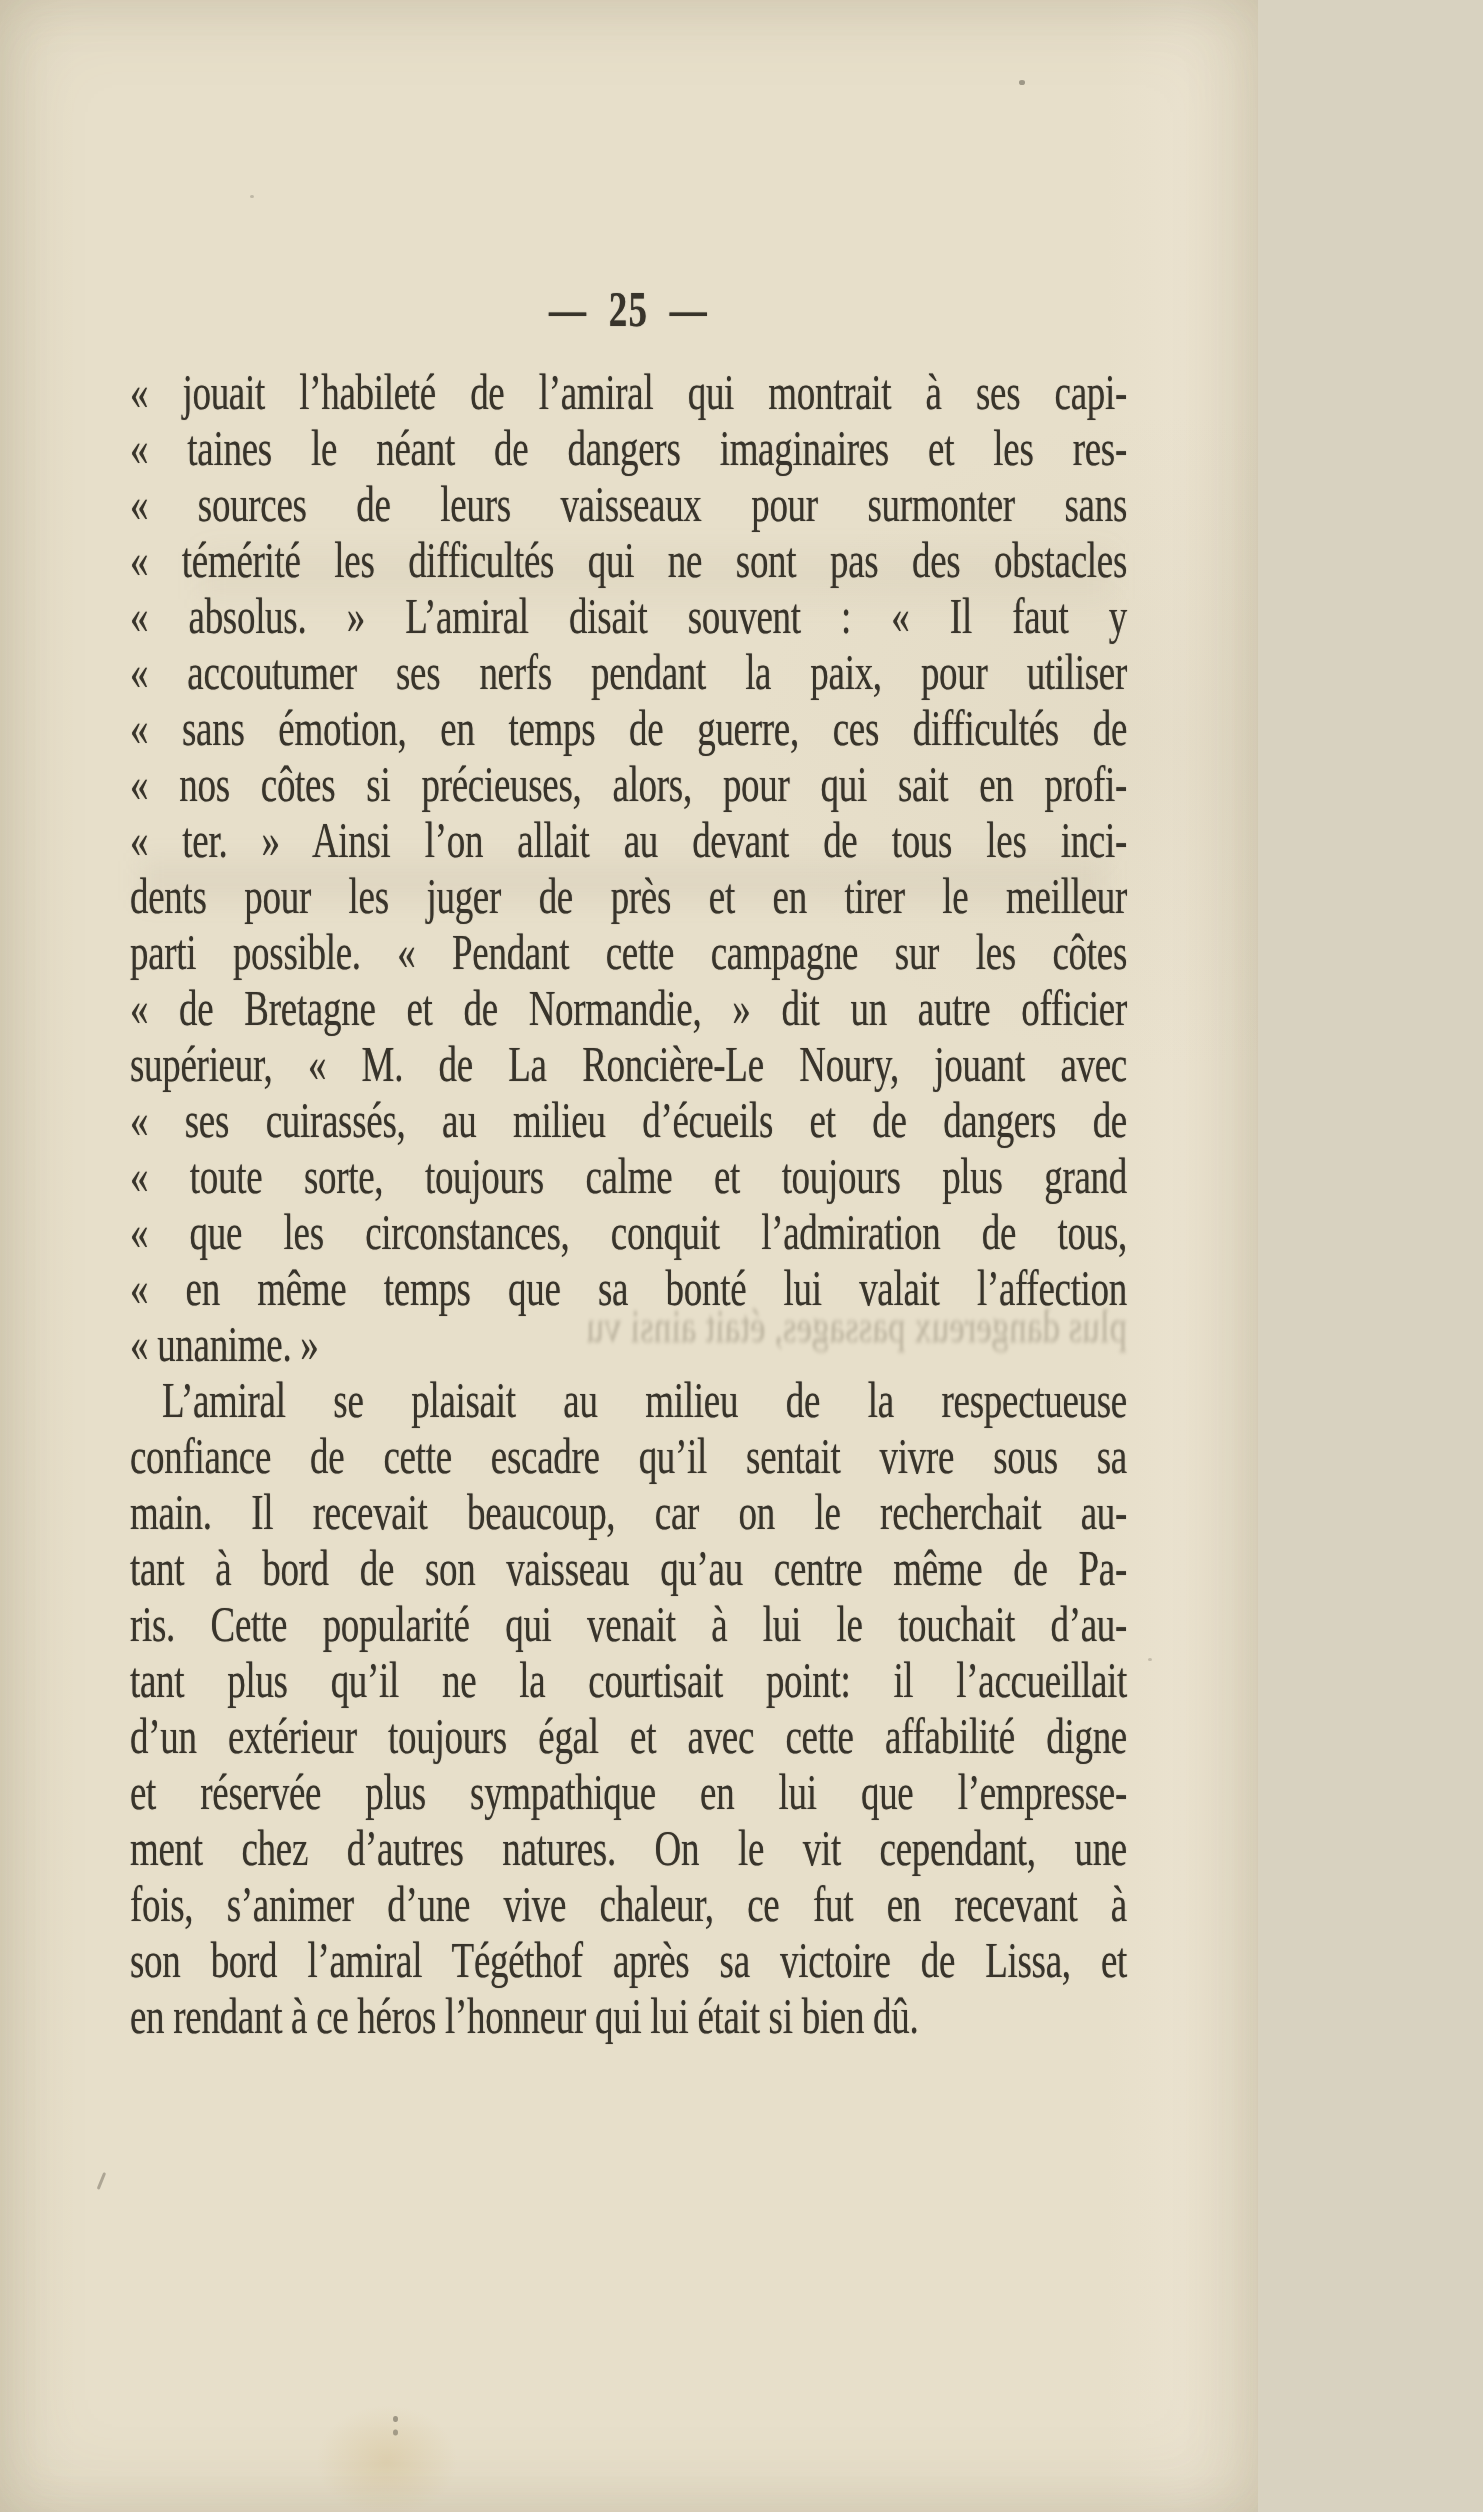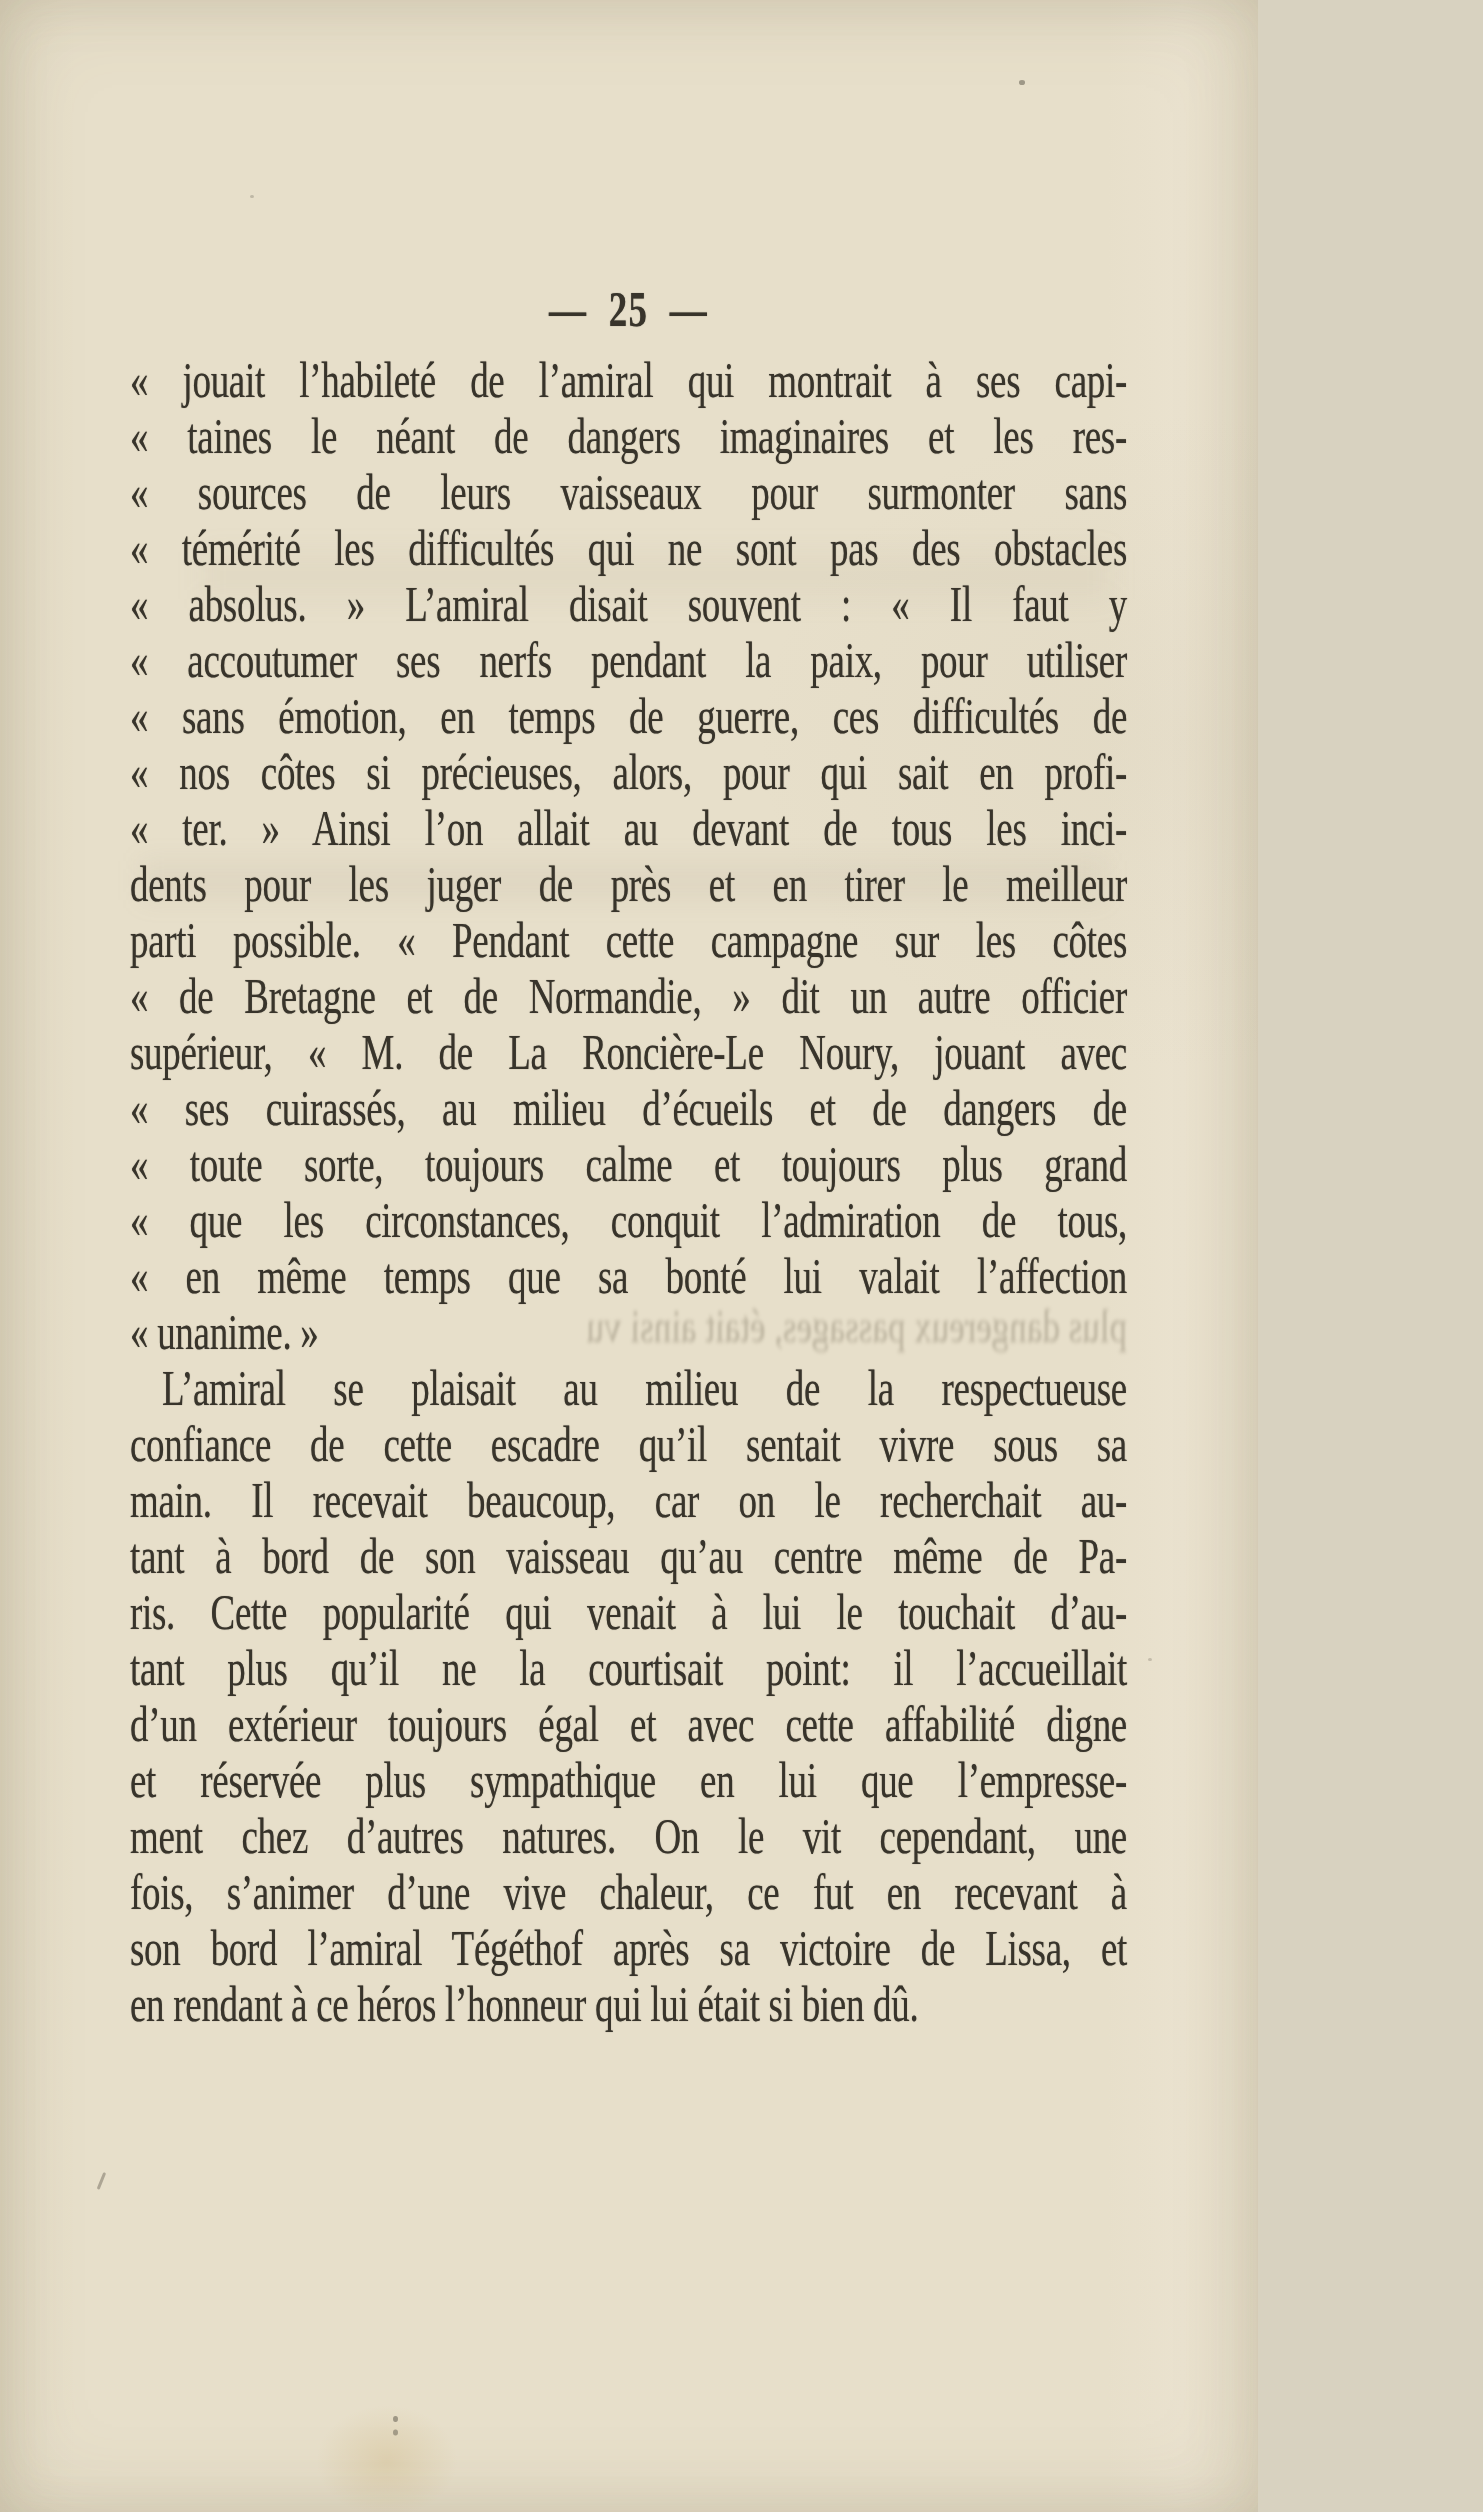--- a/index.html
+++ b/index.html
@@ -20,21 +20,21 @@
   }
   .pagenum{
     position:absolute;left:130px;top:282px;width:997px;height:54px;
     line-height:54px;text-align:center;
     font-size:37px;font-weight:bold;color:#38342b;
     word-spacing:10.8px;letter-spacing:1.3px;
     transform:scaleY(1.38);transform-origin:50% 50%;
     text-shadow:0 0 0.8px rgba(56,52,43,0.65);
   }
   .textblock{
-    position:absolute;left:130px;top:352px;width:997px;
+    position:absolute;left:130px;top:364px;width:997px;
     font-size:37px;color:#38342b;letter-spacing:-0.3px;
     text-shadow:0 0 0.8px rgba(56,52,43,0.6);
   }
   .line{
     height:56px;line-height:56px;
     text-align:justify;text-align-last:justify;
     transform:scaleY(1.38);transform-origin:50% 50%;
     white-space:normal;overflow:visible;
   }
   .line.end{text-align-last:left;}

